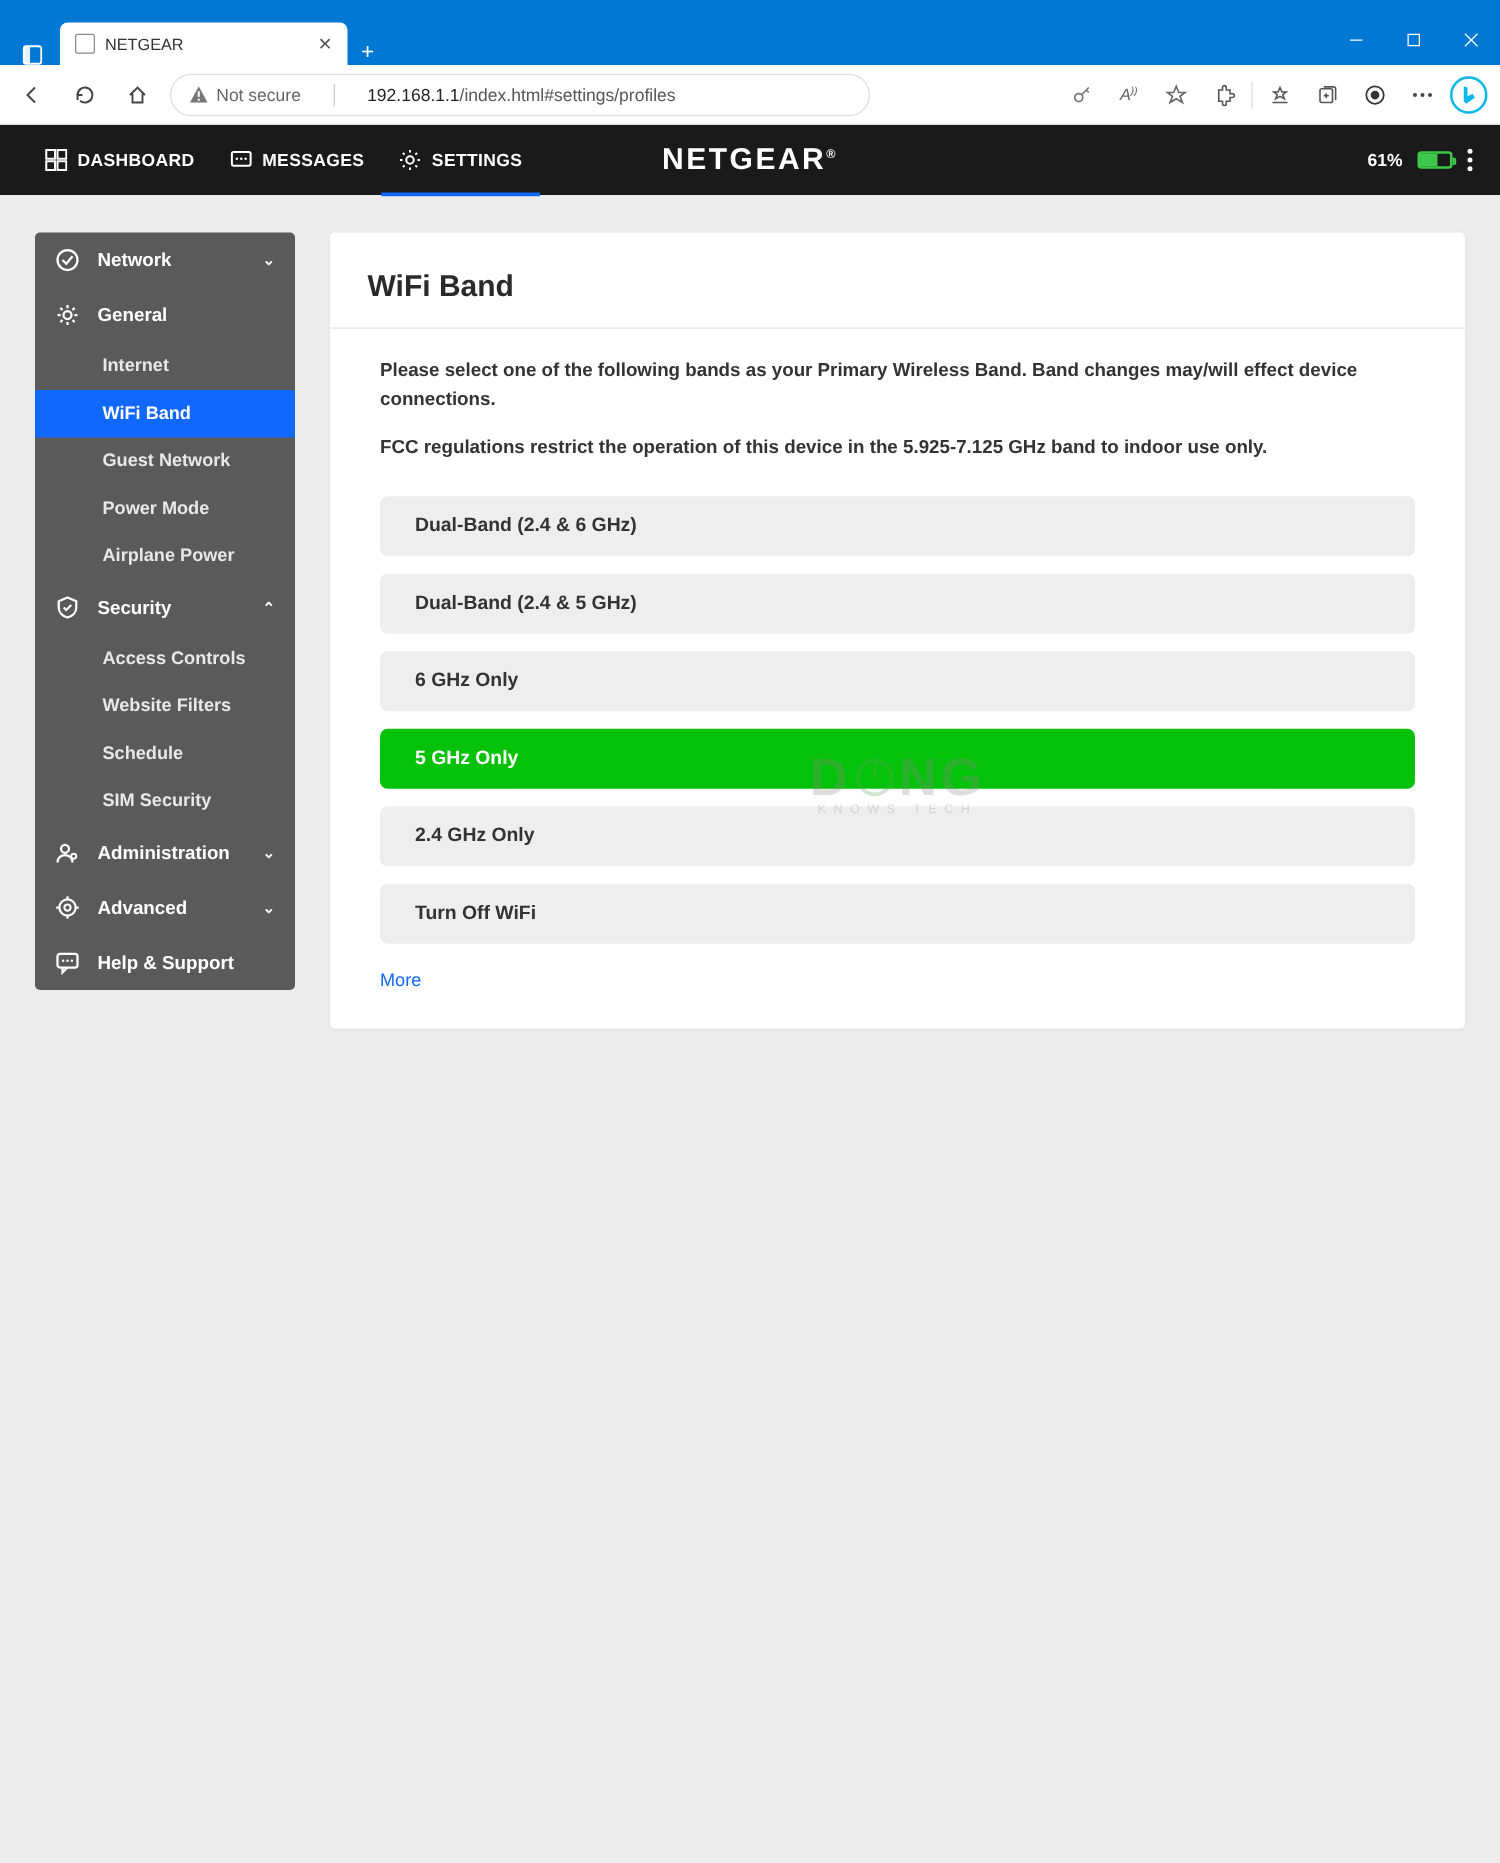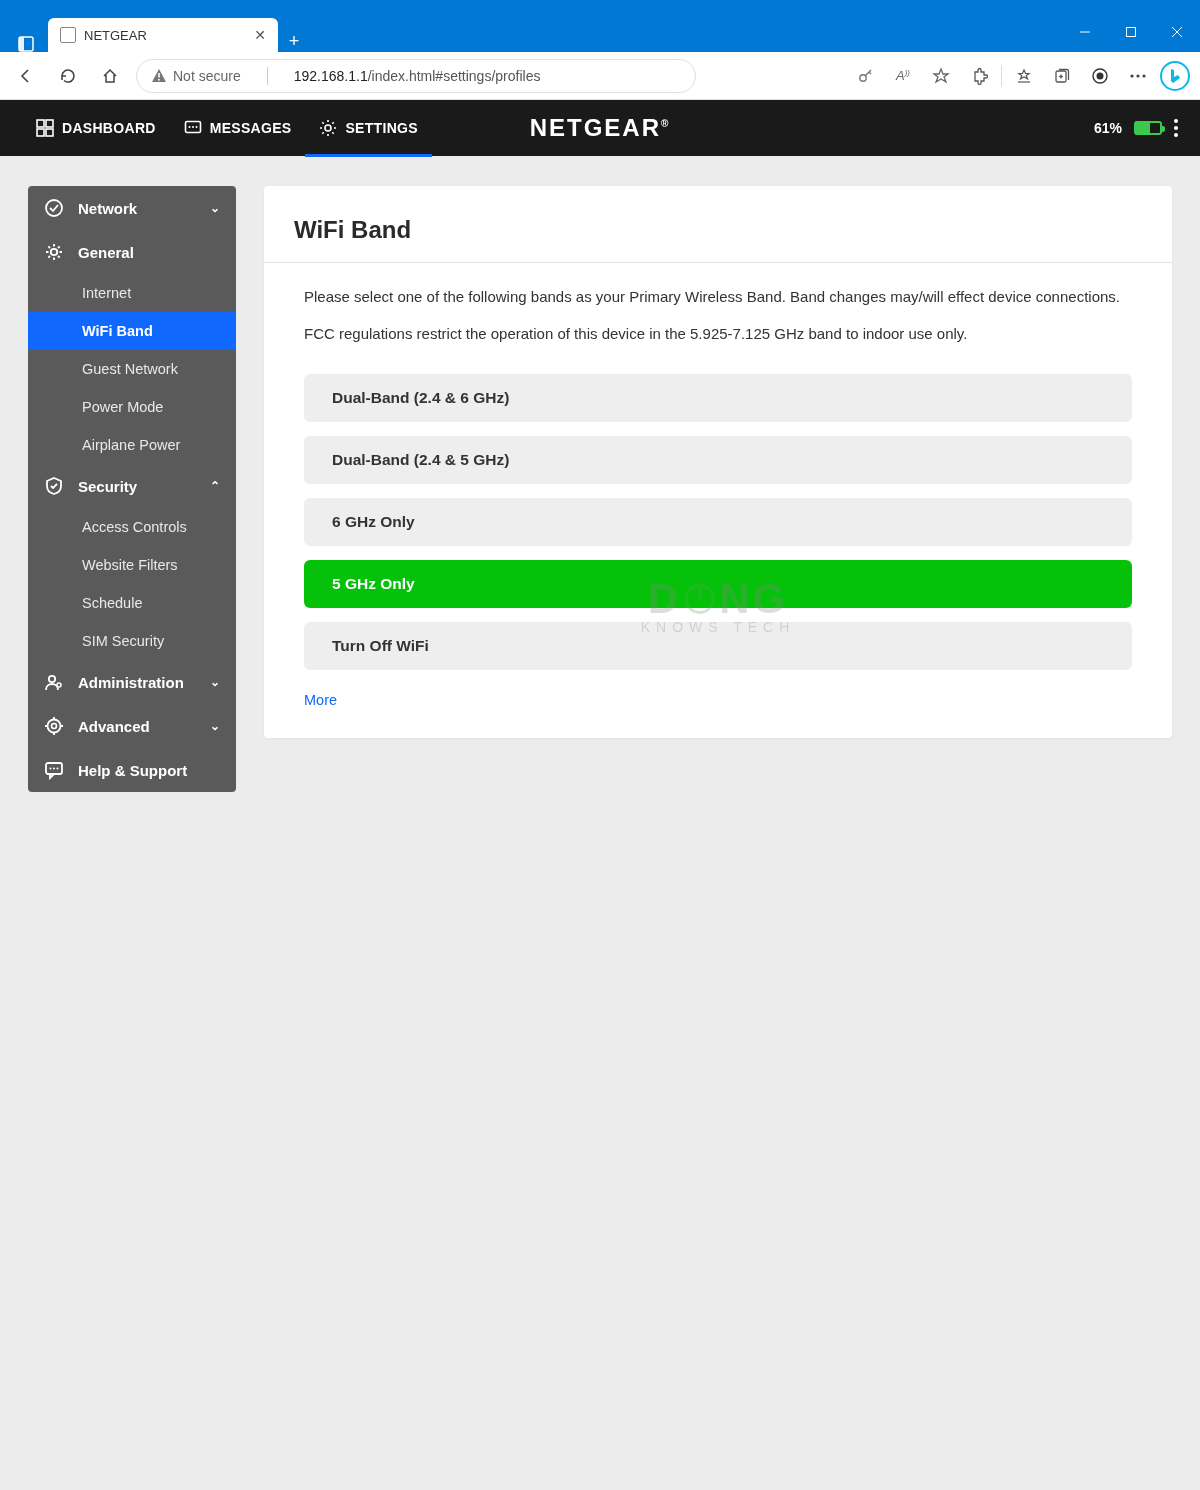--- a/index.html
+++ b/index.html
@@ -44,37 +44,37 @@
 .kebab { display: flex; flex-direction: column; gap: 3px; }
 .kebab span { width: 4px; height: 4px; background: #fff; border-radius: 50%; }
 
 
 .content { flex: 1; background: #ececec; display: flex; padding: 30px 28px; gap: 28px; align-items: flex-start; }
 
 
 .sidebar { width: 208px; background: #5a5a5a; border-radius: 4px; overflow: hidden; }
 .sb-header { display: flex; align-items: center; padding: 12px 16px; color: #fff; font-size: 15px; font-weight: 600; gap: 14px; }
 .sb-header .chev { margin-left: auto; font-size: 12px; }
-.sb-sub { padding: 11px 16px 11px 54px; color: #e8e8e8; font-size: 14.5px; font-weight: 400; }
+.sb-sub { padding: 11px 16px 11px 54px; color: #e8e8e8; font-size: 14.5px; font-weight: 700; }
 .sb-sub.active { background: #1168ff; color: #fff; font-weight: 600; }
 .sb-icon { width: 20px; height: 20px; display: flex; align-items: center; justify-content: center; flex-shrink: 0; }
 
 
 .panel { flex: 1; background: #fff; border-radius: 4px; padding: 30px 0 30px 0; box-shadow: 0 1px 3px rgba(0,0,0,0.05); }
 .panel-title { font-size: 24px; font-weight: 700; color: #2a2a2a; padding: 0 30px 18px 30px; }
 .panel-divider { height: 1px; background: #e4e4e4; margin: 0 0 22px 0; }
-.panel-text { font-size: 15px; color: #333; line-height: 1.55; padding: 0 40px; margin-bottom: 14px; font-weight: 400; }
+.panel-text { font-size: 15px; color: #333; line-height: 1.55; padding: 0 40px; margin-bottom: 14px; font-weight: 700; }
 .options { padding: 14px 40px 0 40px; display: flex; flex-direction: column; gap: 14px; position: relative; }
 .option { background: #eeeeee; border-radius: 6px; padding: 15px 28px; font-size: 15.5px; font-weight: 600; color: #333; }
 .option.selected { background: #06c10a; color: #fff; }
 .more-link { color: #1168ff; font-size: 14.5px; padding: 22px 40px 0 40px; font-weight: 500; }
 
 .watermark { position: absolute; left: 50%; top: 215px; transform: translateX(-50%); opacity: 0.28; text-align: center; pointer-events: none; z-index: 5; }
 .watermark .wm-main { font-size: 42px; font-weight: 700; color: #888; letter-spacing: 3px; display: flex; align-items: center; justify-content: center; gap: 2px; }
-.watermark .wm-sub { font-size: 14px; color: #888; letter-spacing: 6px; margin-top: -4px; }
+.watermark .wm-sub { font-size: 10px; color: #888; letter-spacing: 6px; margin-top: -4px; }
 .wm-power { width: 30px; height: 30px; border: 3px solid #5aa85a; border-radius: 50%; position: relative; display: inline-block; margin: 0 2px; }
 .wm-power::after { content: ""; position: absolute; left: 50%; top: -2px; width: 3px; height: 14px; background: #5aa85a; transform: translateX(-50%); }
 
 svg { display: block; }
 </style>
 </head>
 <body>
 
 <div class="window">
 
@@ -319,20 +319,21 @@
     <div class="panel">
       <div class="panel-title">WiFi Band</div>
       <div class="panel-divider"></div>
       <div class="panel-text">Please select one of the following bands as your Primary Wireless Band. Band changes may/will effect device connections.</div>
       <div class="panel-text">FCC regulations restrict the operation of this device in the 5.925-7.125 GHz band to indoor use only.</div>
       <div class="options">
         <div class="option"><span>Dual-Band (2.4 &amp; 6 GHz)</span></div>
         <div class="option"><span>Dual-Band (2.4 &amp; 5 GHz)</span></div>
         <div class="option"><span>6 GHz Only</span></div>
         <div class="option selected"><span>5 GHz Only</span></div>
+        <div class="option"><span>2.4 GHz Only</span></div>
         <div class="option"><span>Turn Off WiFi</span></div>
         <div class="watermark">
           <div class="wm-main">D<span class="wm-power"></span>NG</div>
           <div class="wm-sub">KNOWS TECH</div>
         </div>
       </div>
       <div class="more-link"><span>More</span></div>
     </div>
   </div>
 </div>

